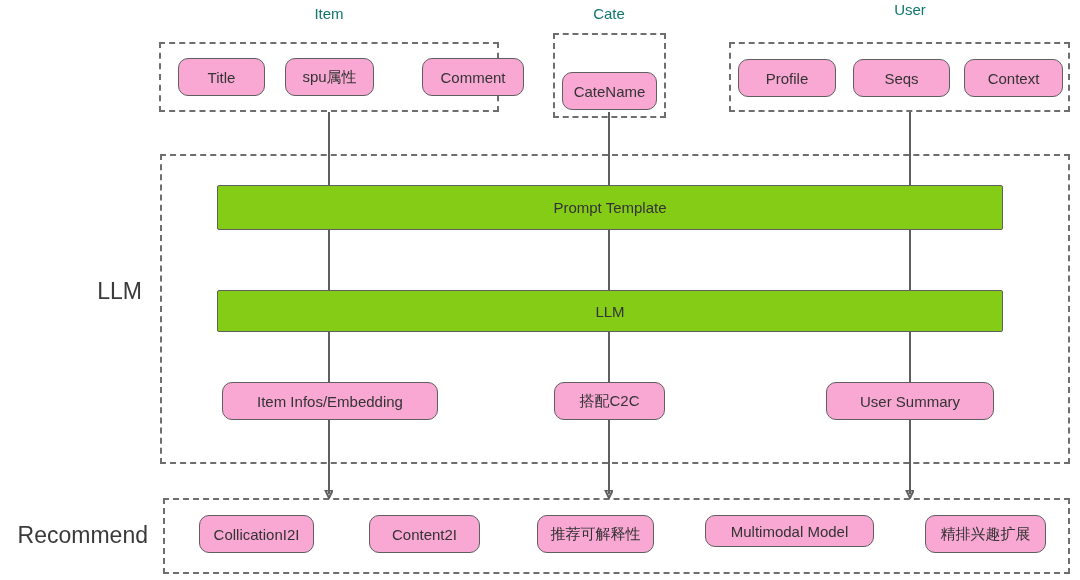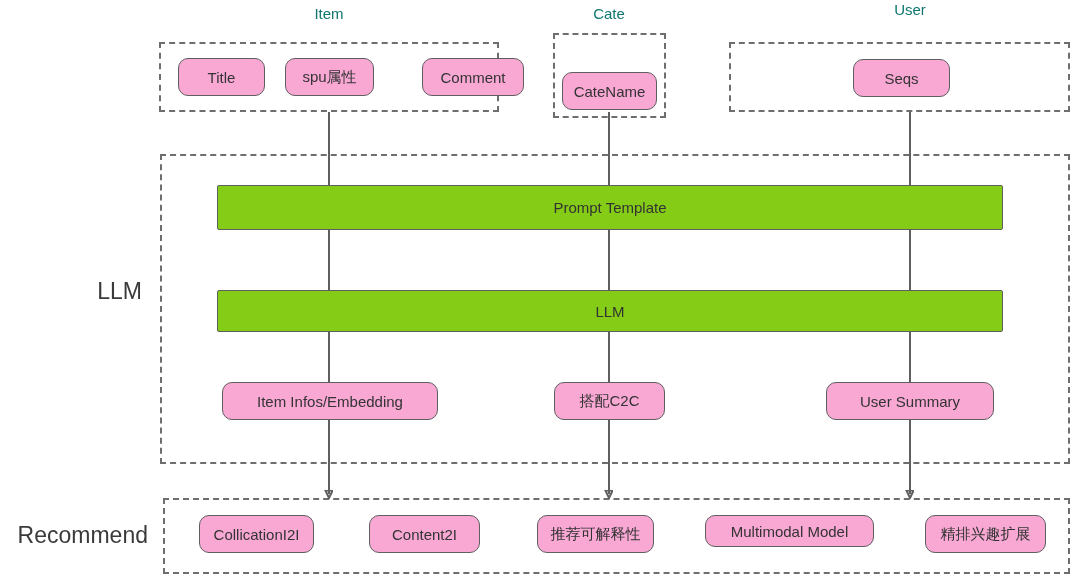--- a/index.html
+++ b/index.html
@@ -130,21 +130,23 @@
   <div class="dashed-box" style="left:159px; top:42px; width:340px; height:70px;"></div>
   <div class="dashed-box" style="left:553px; top:33px; width:113px; height:85px;"></div>
   <div class="dashed-box" style="left:729px; top:42px; width:341px; height:70px;"></div>
 
   <div class="pill" style="left:178px; top:58px; width:87px; height:38px;">Title</div>
   <div class="pill" style="left:285px; top:58px; width:89px; height:38px;">spu属性</div>
   <div class="pill" style="left:390px; top:58px; width:102px; height:38px;margin-left:32px;">Comment</div>
 
   <div class="pill" style="left:562px; top:72px; width:95px; height:38px;">CateName</div>
 
+  <div class="pill" style="left:738px; top:59px; width:98px; height:38px;">Profile</div>
   <div class="pill" style="left:853px; top:59px; width:97px; height:38px;">Seqs</div>
+  <div class="pill" style="left:964px; top:59px; width:99px; height:38px;">Context</div>
 
   <div class="side-label" style="left:0px; top:278px; width:142px;">LLM</div>
 
   <div class="dashed-box" style="left:160px; top:154px; width:910px; height:310px;"></div>
 
   <div class="bar" style="left:217px; top:185px; width:786px; height:45px;">Prompt Template</div>
   <div class="bar" style="left:217px; top:290px; width:786px; height:42px;">LLM</div>
 
   <div class="pill" style="left:222px; top:382px; width:216px; height:38px;">Item Infos/Embedding</div>
   <div class="pill" style="left:554px; top:382px; width:111px; height:38px;">搭配C2C</div>

